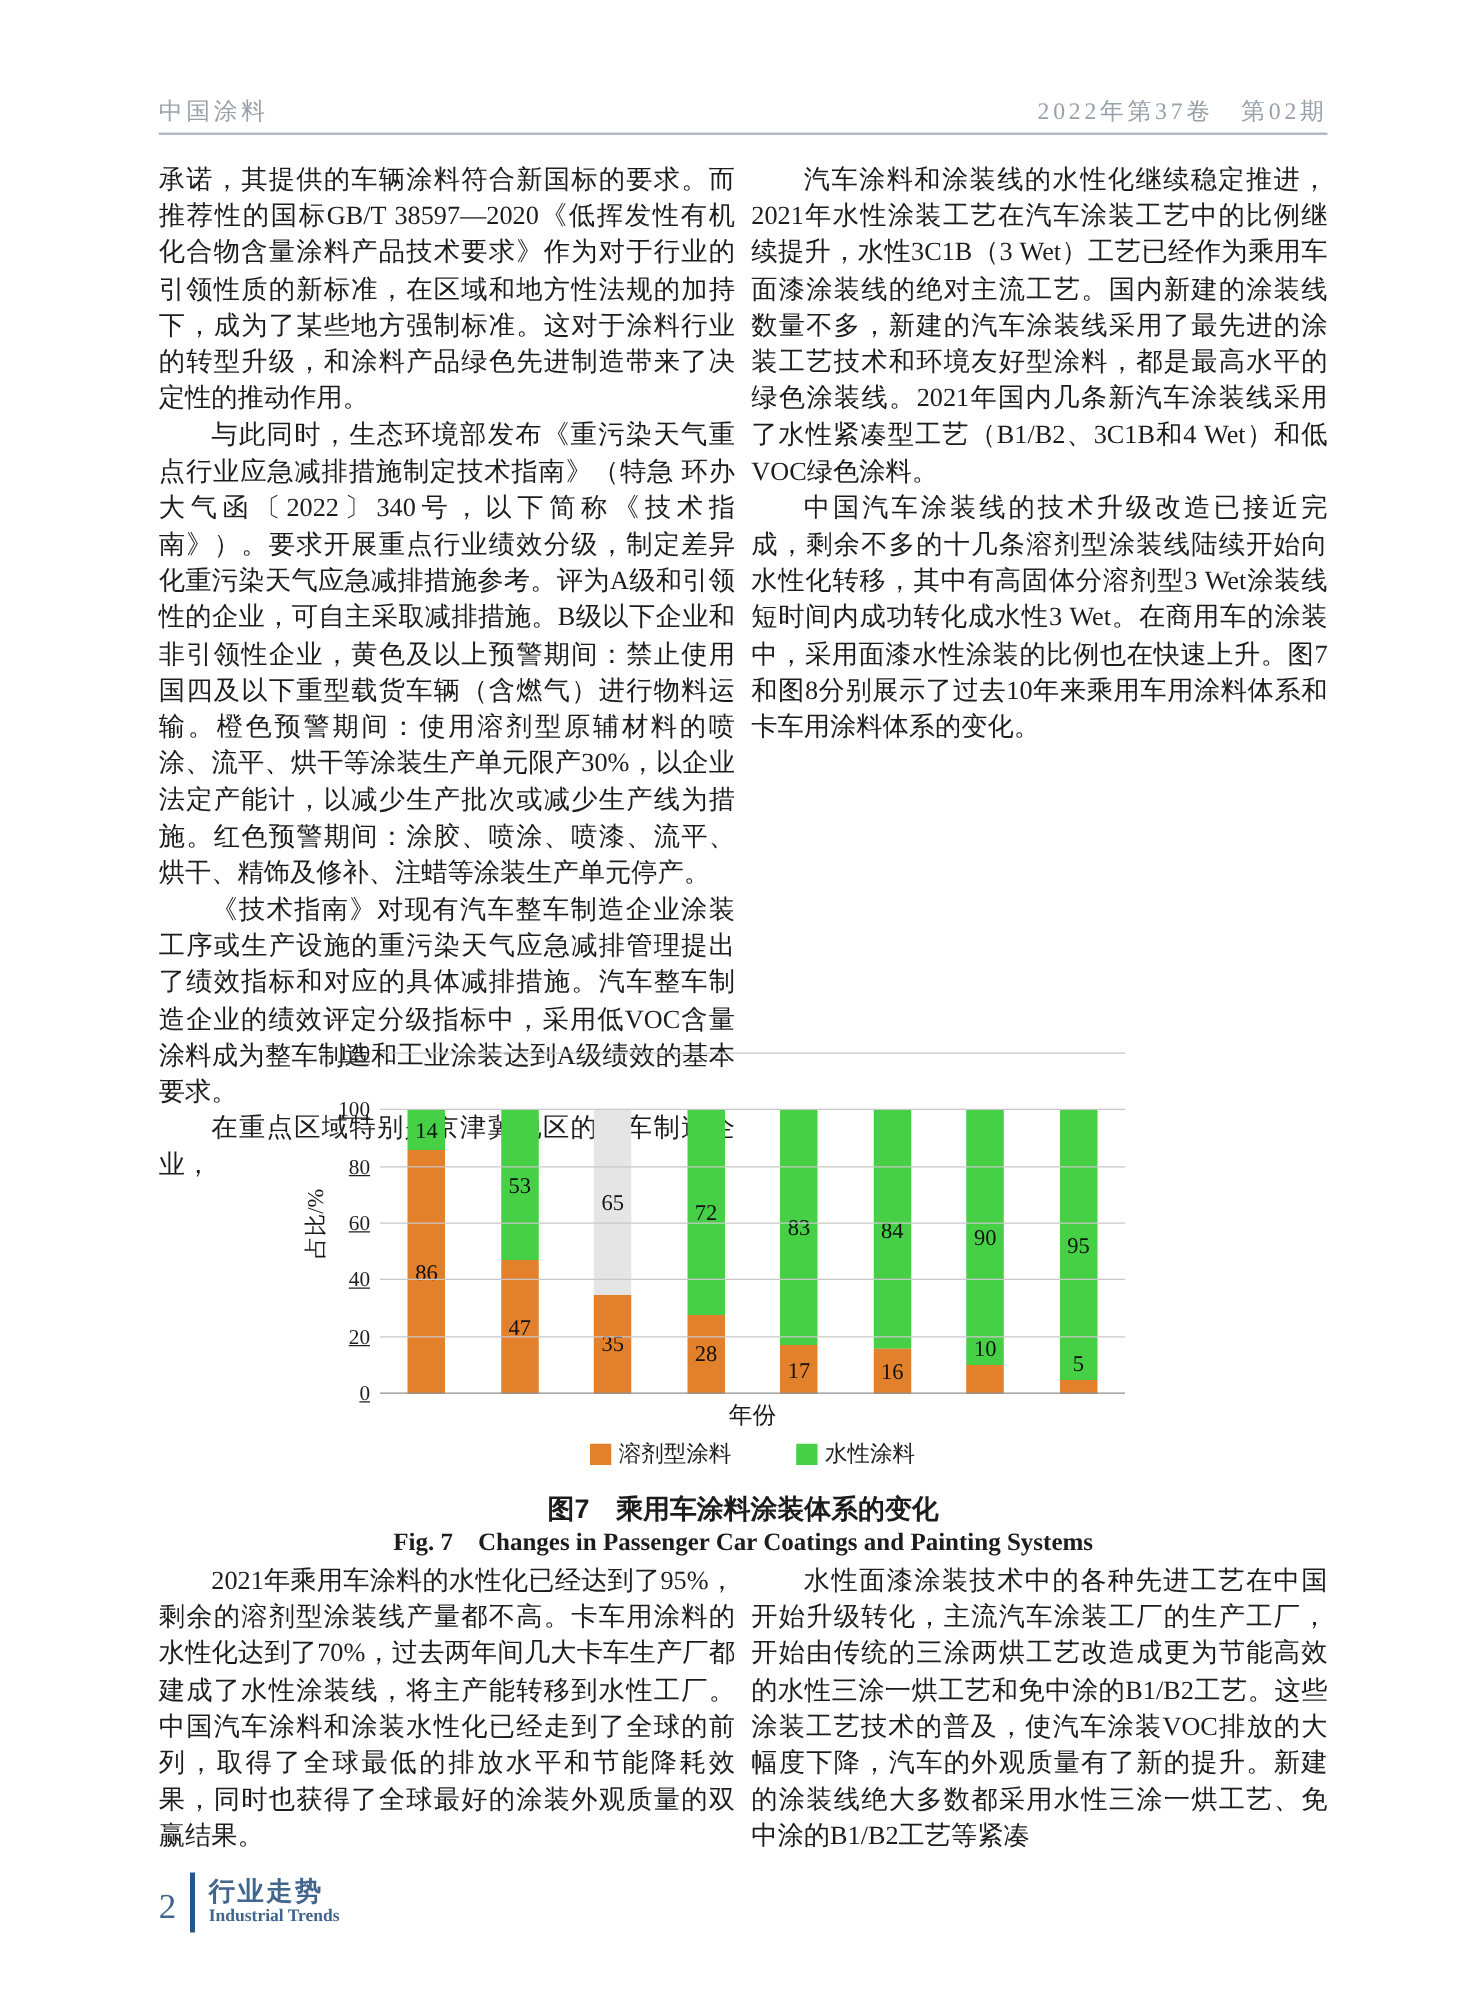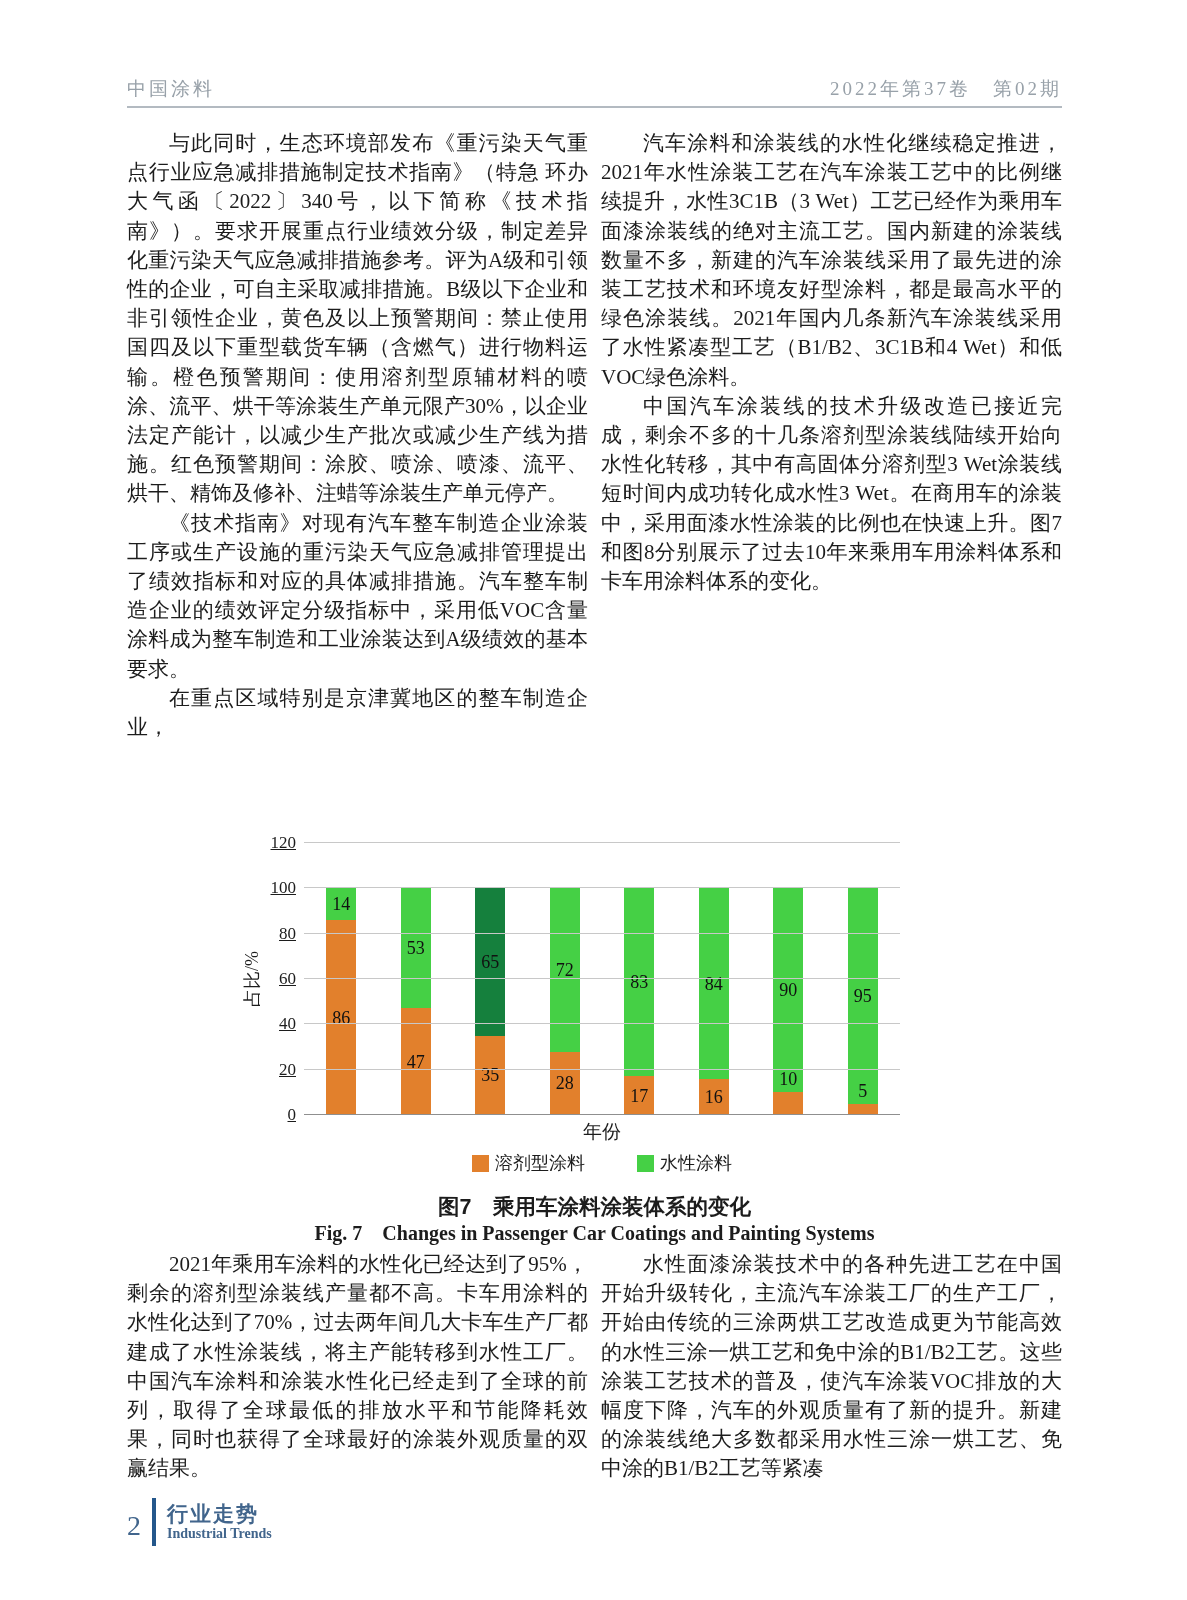--- a/index.html
+++ b/index.html
@@ -106,20 +106,21 @@
 <div class="page">
 
   <div class="header">
     <span>中国涂料</span>
     <span>2022年第37卷　第02期</span>
   </div>
   <div class="header-rule"></div>
 
   <div class="text-columns">
     <div class="col">
+      <p>承诺，其提供的车辆涂料符合新国标的要求。而推荐性的国标GB/T 38597—2020《低挥发性有机化合物含量涂料产品技术要求》作为对于行业的引领性质的新标准，在区域和地方性法规的加持下，成为了某些地方强制标准。这对于涂料行业的转型升级，和涂料产品绿色先进制造带来了决定性的推动作用。</p>
       <p class="indent">与此同时，生态环境部发布《重污染天气重点行业应急减排措施制定技术指南》（特急 环办大气函〔2022〕340号，以下简称《技术指南》）。要求开展重点行业绩效分级，制定差异化重污染天气应急减排措施参考。评为A级和引领性的企业，可自主采取减排措施。B级以下企业和非引领性企业，黄色及以上预警期间：禁止使用国四及以下重型载货车辆（含燃气）进行物料运输。橙色预警期间：使用溶剂型原辅材料的喷涂、流平、烘干等涂装生产单元限产30%，以企业法定产能计，以减少生产批次或减少生产线为措施。红色预警期间：涂胶、喷涂、喷漆、流平、烘干、精饰及修补、注蜡等涂装生产单元停产。</p>
       <p class="indent">《技术指南》对现有汽车整车制造企业涂装工序或生产设施的重污染天气应急减排管理提出了绩效指标和对应的具体减排措施。汽车整车制造企业的绩效评定分级指标中，采用低VOC含量涂料成为整车制造和工业涂装达到A级绩效的基本要求。</p>
       <p class="indent">在重点区域特别是京津冀地区的整车制造企业，</p>
     </div>
     <div class="col">
       <p class="indent">汽车涂料和涂装线的水性化继续稳定推进，2021年水性涂装工艺在汽车涂装工艺中的比例继续提升，水性3C1B（3 Wet）工艺已经作为乘用车面漆涂装线的绝对主流工艺。国内新建的涂装线数量不多，新建的汽车涂装线采用了最先进的涂装工艺技术和环境友好型涂料，都是最高水平的绿色涂装线。2021年国内几条新汽车涂装线采用了水性紧凑型工艺（B1/B2、3C1B和4 Wet）和低VOC绿色涂料。</p>
       <p class="indent">中国汽车涂装线的技术升级改造已接近完成，剩余不多的十几条溶剂型涂装线陆续开始向水性化转移，其中有高固体分溶剂型3 Wet涂装线短时间内成功转化成水性3 Wet。在商用车的涂装中，采用面漆水性涂装的比例也在快速上升。图7和图8分别展示了过去10年来乘用车用涂料体系和卡车用涂料体系的变化。</p>
     </div>
   </div>
 
@@ -154,21 +155,21 @@
                 <div class="seg" style="height: 53%; background: rgb(69, 208, 69);">
                   <span class="seg-label">53</span>
                 </div>
                 <div class="seg" style="height: 47%; background: rgb(226, 128, 44);">
                   <span class="seg-label">47</span>
                 </div>
               </div>
             </div>
             <div class="bar-col">
               <div class="bar" style="height: 83.3333%;">
-                <div class="seg" style="height: 65%; background: #15803d; text-align: right;">
+                <div class="seg" style="height: 65%; background: #e5e5e5; text-align: right;">
                   <span class="seg-label">65</span>
                 </div>
                 <div class="seg" style="height: 35%; background: rgb(226, 128, 44);">
                   <span class="seg-label">35</span>
                 </div>
               </div>
             </div>
             <div class="bar-col">
               <div class="bar" style="height: 83.3333%;">
                 <div class="seg" style="height: 72%; background: rgb(69, 208, 69);">

